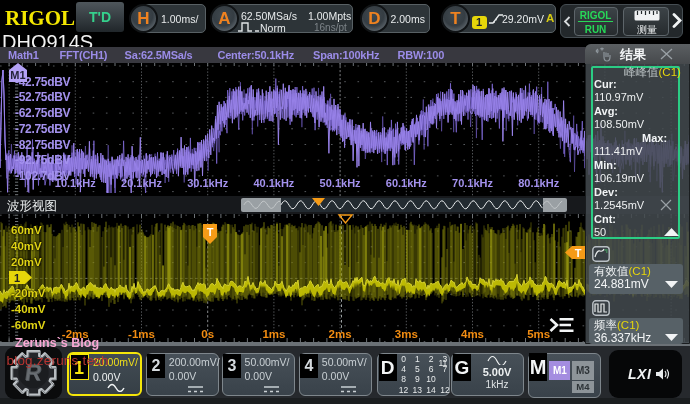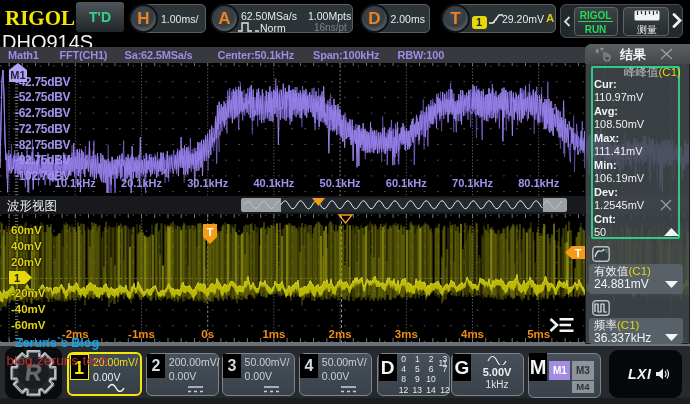--- a/index.html
+++ b/index.html
@@ -287,21 +287,21 @@
     <div class="abs" style="left:620px;top:46px;color:#f4f6f7;font-size:13px;font-weight:bold;">结果</div>
     <svg class="abs" style="left:659px;top:48px" width="15" height="12" viewBox="0 0 15 12">
       <path d="M2,1 L13,11 M13,1 L2,11" stroke="#9aa1a6" stroke-width="1.3"></path>
     </svg>
     <div class="abs" style="left:590.5px;top:65.5px;width:89px;height:173.5px;border:2px solid #2bcc84;border-radius:2px;"></div>
     <div class="abs" style="left:594px;top:65px;font-size:11.5px;color:#b9c0c2;padding-left:30px;">峰峰值<span style="color:#e6d60a;">(C1)</span></div>
     <div class="res-lab" style="top:77.5px;">Cur:</div>
     <div class="res-val" style="top:91.0px;">110.97mV</div>
     <div class="res-lab" style="top:104.5px;">Avg:</div>
     <div class="res-val" style="top:118.0px;">108.50mV</div>
-    <div class="res-lab" style="top:131.5px;">Max:</div>
+    <div class="res-lab" style="top:131.5px;padding-left:48px;">Max:</div>
     <div class="res-val" style="top:145.0px;">111.41mV</div>
     <div class="res-lab" style="top:158.5px;">Min:</div>
     <div class="res-val" style="top:172.0px;">106.19mV</div>
     <div class="res-lab" style="top:185.5px;">Dev:</div>
     <div class="res-val" style="top:199.0px;">1.2545mV</div>
     <div class="res-lab" style="top:212.5px;">Cnt:</div>
     <div class="res-val" style="top:226.0px;">50</div>
     <svg class="abs" style="left:659px;top:199px" width="14" height="12" viewBox="0 0 14 12">
       <path d="M2,1 L12,11 M12,1 L2,11" stroke="#99a0a5" stroke-width="1.2"></path>
     </svg>
@@ -322,14 +322,14 @@
     <div class="abs" style="left:589px;top:317.5px;width:94px;height:26.5px;background:#576167;border-radius:3px;"></div>
     <svg class="abs" style="left:591.5px;top:300px" width="18" height="16" viewBox="0 0 18 16">
 <rect x="0.8" y="0.8" width="16.4" height="14.4" rx="3" fill="#383f44" stroke="#b9c0c5" stroke-width="1.4"></rect>
 <path d="M3,12 v-8 h3 v8 h3 v-8 h3 v8 h3" stroke="#e8ebec" stroke-width="1.2" fill="none"></path>
     </svg>
     <div class="abs" style="left:594px;top:317.5px;font-size:11.5px;color:#eef1f2;">频率<span style="color:#e6d60a;">(C1)</span></div>
     <div class="abs" style="left:594px;top:330.5px;font-size:12px;color:#f2f4f5;">36.337kHz</div>
     <svg class="abs" style="left:664.5px;top:334px" width="13" height="7" viewBox="0 0 13 7">
       <path d="M0,0 H13 L6.5,7 Z" fill="#f2f4f5"></path>
     </svg>
-    <div class="abs" style="left:15px;top:336px;font-size:12.5px;font-weight:bold;color:#0ea5e9;z-index:50;">Zeruns`s Blog</div>
+    <div class="abs" style="left:15px;top:336px;font-size:12.5px;font-weight:bold;color:#f9a8d4;z-index:50;">Zeruns`s Blog</div>
     <div class="abs" style="left:6.5px;top:353px;font-size:13.5px;letter-spacing:0.2px;color:#b83431;z-index:50;">blog.zeruns.tech</div>
   </div>
 </body></html>

